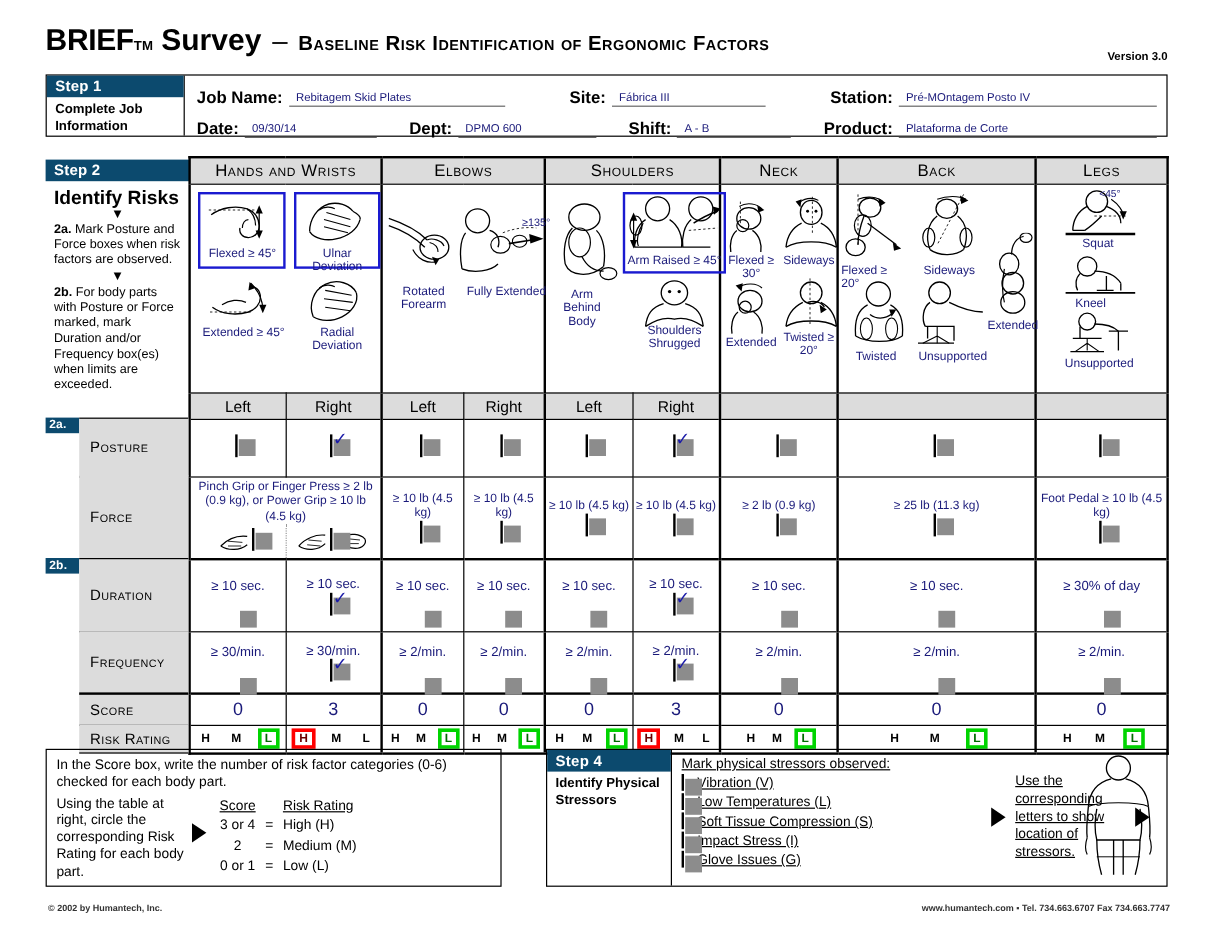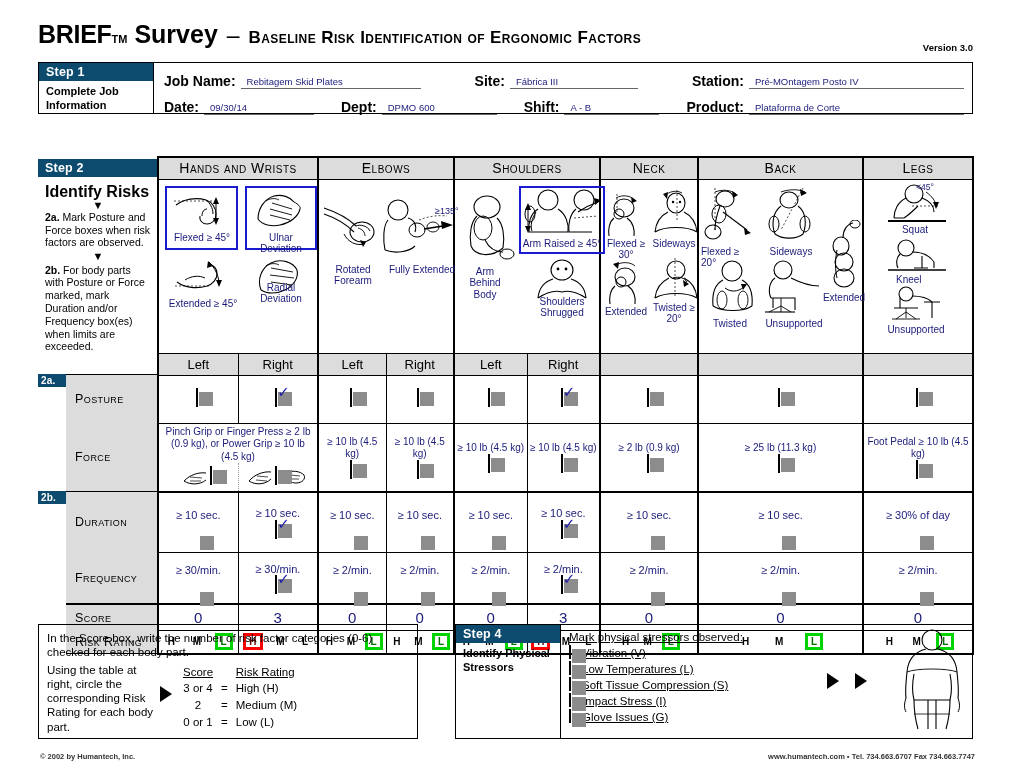--- a/index.html
+++ b/index.html
@@ -45,21 +45,21 @@
   .fval{
     border-bottom:1px solid #666; flex:0 0 auto;
     font-size:9.5px; color:#1a1a7a; padding:0 4px 1px 6px;
     height:15px; line-height:15px; white-space:nowrap; overflow:hidden;
   }
   .sp{ flex:1 1 auto; min-width:4px; }
 
   
   .tbl{
     position:absolute; left:38px; top:130px; width:935px;
-    border-collapse:collapse; table-layout:fixed;margin-top:26px;
+    border-collapse:collapse; table-layout:fixed;
   }
   .tbl td, .tbl th{ border:1px solid #000; padding:0; vertical-align:middle; }
   .hdr{ background:#dcdcdc; text-align:center; font-size:14px;
         font-variant:small-caps; letter-spacing:0.5px; height:22px; }
   .lr{ background:#dcdcdc; text-align:center; font-size:13px; height:22px; }
   .rowlbl{ background:#dcdcdc; font-size:12.5px; font-variant:small-caps;
            letter-spacing:0.4px; padding-left:9px; }
   .thickR{ border-right:2px solid #000 !important; }
   .thickL{ border-left:2px solid #000 !important; }
   .thickT{ border-top:2px solid #000 !important; }
@@ -231,21 +231,21 @@
             <polygon points="35,5 40,10 34,12" fill="#000"></polygon>
           </svg>
           <div class="fig" style="left:4px;top:118px;width:80px">Extended ≥ 45°</div>
 
           <svg width="58" height="42" viewBox="0 0 58 42" style="position:absolute;left:94px;top:76px">
             <path d="M8,34 C4,24 8,12 18,7 C28,2 40,6 44,14" stroke="#000" stroke-width="1.1" fill="none"></path>
             <path d="M8,34 C14,38 24,38 32,34 C40,30 46,22 44,14" stroke="#000" stroke-width="1.1" fill="none"></path>
             <path d="M18,12 L40,16 M17,19 L41,22 M18,26 L39,29" stroke="#000" stroke-width="0.9" fill="none"></path>
             <path d="M13,10 C17,7 23,7 26,9" stroke="#000" stroke-width="0.9" fill="none"></path>
           </svg>
-          <div class="fig" style="left:86px;top:102px;width:72px">Radial Deviation</div>
+          <div class="fig" style="left:86px;top:118px;width:72px">Radial Deviation</div>
         </div>
       </td>
 
       <td class="pic thickL" colspan="2">
         <div style="position:relative;width:100%;height:100%">
           <svg width="62" height="62" viewBox="0 0 62 62" style="position:absolute;left:3px;top:18px">
             <path d="M2,10 C14,14 26,20 34,28" stroke="#000" stroke-width="1.1" fill="none"></path>
             <path d="M2,16 C14,20 24,26 32,34" stroke="#000" stroke-width="1.1" fill="none"></path>
             <ellipse cx="40" cy="34" rx="12" ry="10" stroke="#000" stroke-width="1.1" fill="none"></ellipse>
             <path d="M34,28 C38,26 46,28 48,33" stroke="#000" stroke-width="1" fill="none"></path>
@@ -784,20 +784,21 @@
             </div>
             <div class="stressrow">
               <span class="cbwrap"><span class="sh"></span><span class="bx"></span></span>
               <span class="lbl">Glove Issues (G)</span>
             </div>
           </div>
         </div>
         <div style="display:flex;align-items:center;height:100px;padding:0 8px">
             <span class="tri"></span>
           </div>
+        <div style="width:92px;align-self:center;line-height:1.28">Use the corresponding letters to show location of stressors.</div>
         <div style="display:flex;align-items:center;height:100px;padding:0 8px">
             <span class="tri"></span>
           </div>
       </div>
       <svg width="72" height="103" viewBox="0 0 72 103" style="position:absolute;right:4px;top:3px">
         <circle cx="36" cy="12" r="10" stroke="#000" stroke-width="1.1" fill="none"></circle>
         <path d="M30,21 C18,24 12,32 11,44" stroke="#000" stroke-width="1.1" fill="none"></path>
         <path d="M42,21 C54,24 60,32 61,44" stroke="#000" stroke-width="1.1" fill="none"></path>
         <path d="M11,44 C10,54 9,62 10,70" stroke="#000" stroke-width="1.1" fill="none"></path>
         <path d="M61,44 C62,54 63,62 62,70" stroke="#000" stroke-width="1.1" fill="none"></path>

